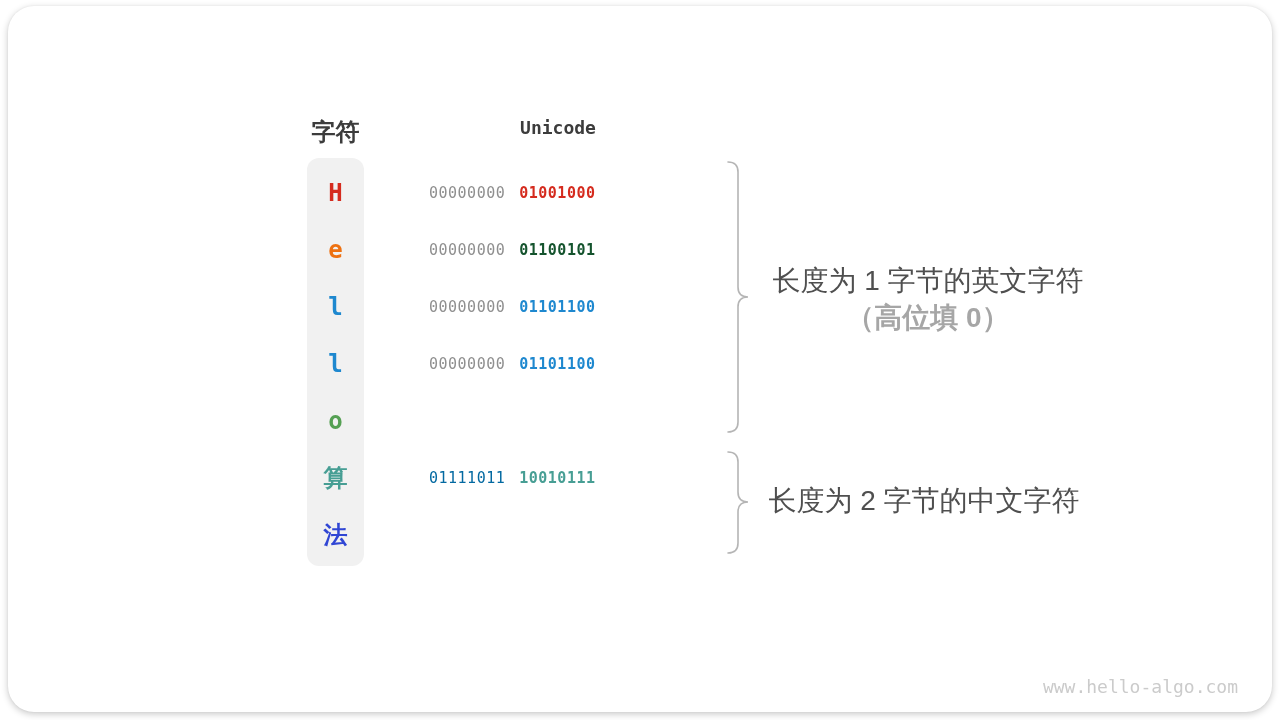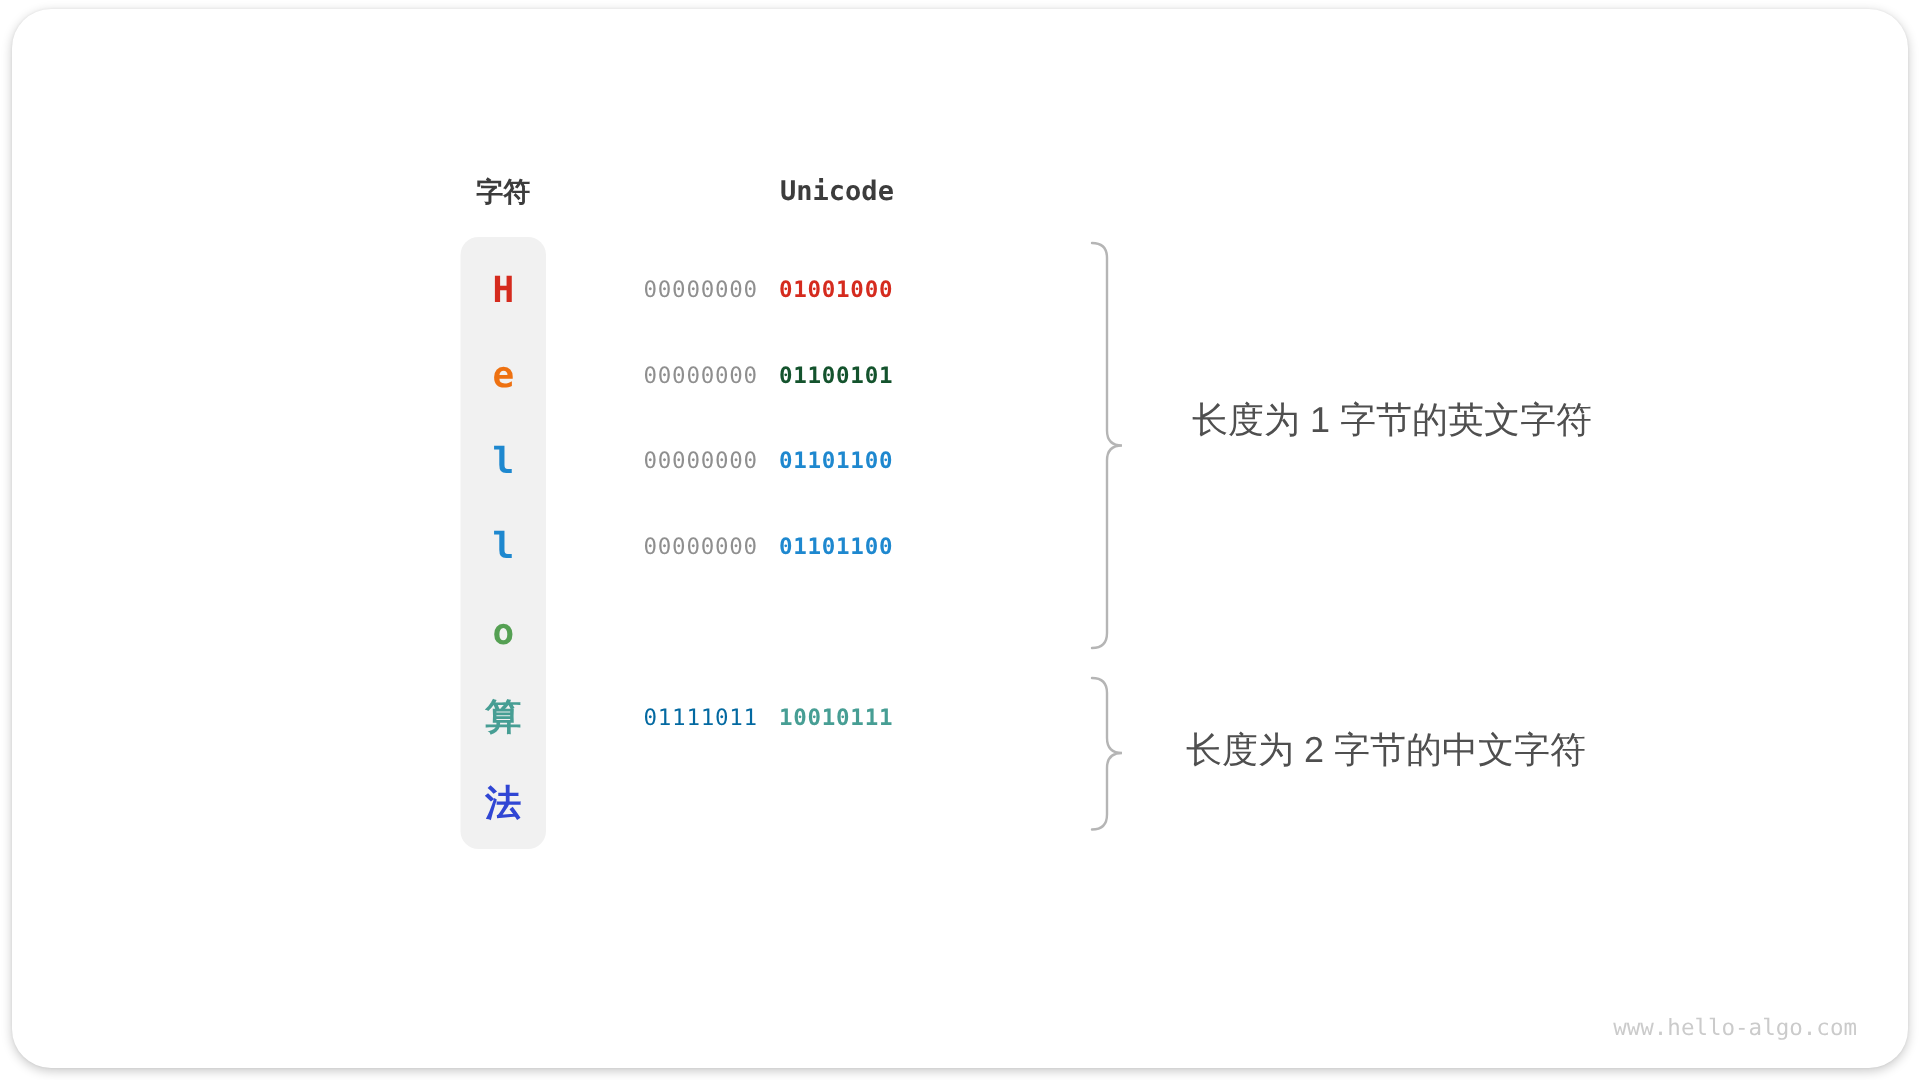--- a/index.html
+++ b/index.html
@@ -7,21 +7,21 @@
   body { font-family: "Liberation Sans", sans-serif; position: relative; }
 
   .card {
     position: absolute; left: 8px; top: 6px; width: 1264px; height: 706px;
     background: #ffffff; border-radius: 26px;
     box-shadow: 0 2px 7px rgba(0,0,0,0.22), 0 0 2px rgba(0,0,0,0.06);
   }
 
   .header-char {
     position: absolute; left: 307px; top: 116px; width: 57px;
-    text-align: center; font-size: 18px; font-weight: 700; color: #3c3c3c;
+    text-align: center; font-size: 24px; font-weight: 700; color: #3c3c3c;
     font-family: "Liberation Sans", sans-serif;
   }
   .header-unicode {
     position: absolute; left: 505px; top: 117px; width: 106px;
     text-align: center; font-size: 18px; font-weight: 700; color: #3c3c3c;
     font-family: "DejaVu Sans Mono", monospace;
   }
 
   .char-col-bg {
     position: absolute; left: 307px; top: 158px; width: 57px; height: 408px;
@@ -44,32 +44,32 @@
     font-family: "DejaVu Sans Mono", monospace;
     font-size: 15px; letter-spacing: 0.5px;
   }
   .byte { font-weight: 400; }
   .byte2 { margin-left: 14px; font-weight: 700; }
 
   .braces-svg { position: absolute; left: 724px; top: 158px; }
 
   .annotation {
     position: absolute; width: 340px; text-align: center;
-    font-size: 24px; color: #4f4f4f; line-height: 30px;
+    font-size: 28px; color: #4f4f4f; line-height: 30px;
   }
   .annotation .muted-line {
     margin-top: 7px; font-weight: 700; color: #a6a6a6;
   }
   .annot-1 { left: 758px; top: 266px; }
   .annot-2 { left: 754px; top: 486px; }
 
   .watermark {
     position: absolute; right: 42px; top: 676px;
     font-family: "DejaVu Sans Mono", monospace;
-    font-size: 15px; color: #cbcbcb;
+    font-size: 18px; color: #cbcbcb;
   }
 </style>
 </head>
 <body>
 
 <div class="card"></div>
 
 <div class="header-char">字符</div>
 <div class="header-unicode">Unicode</div>
 
@@ -104,19 +104,20 @@
   </div>
 </div>
 
 <svg class="braces-svg" width="32" height="410" viewBox="0 0 32 410">
   <path d="M4,4 Q14,4 14,14 L14,129 Q14,139 24,139 Q14,139 14,149 L14,264 Q14,274 4,274" fill="none" stroke="#b5b5b5" stroke-width="1.6" stroke-linecap="round"></path>
   <path d="M4,294 Q14,294 14,304 L14,334 Q14,344 24,344 Q14,344 14,354 L14,385 Q14,395 4,395" fill="none" stroke="#b5b5b5" stroke-width="1.6" stroke-linecap="round"></path>
 </svg>
 
 <div class="annotation annot-1">
   <div>长度为 1 字节的英文字符</div>
+  <div class="muted-line">（高位填 0）</div>
 </div>
 
 <div class="annotation annot-2">
   <div>长度为 2 字节的中文字符</div>
 </div>
 
 <div class="watermark">www.hello-algo.com</div>
 
 </body></html>

